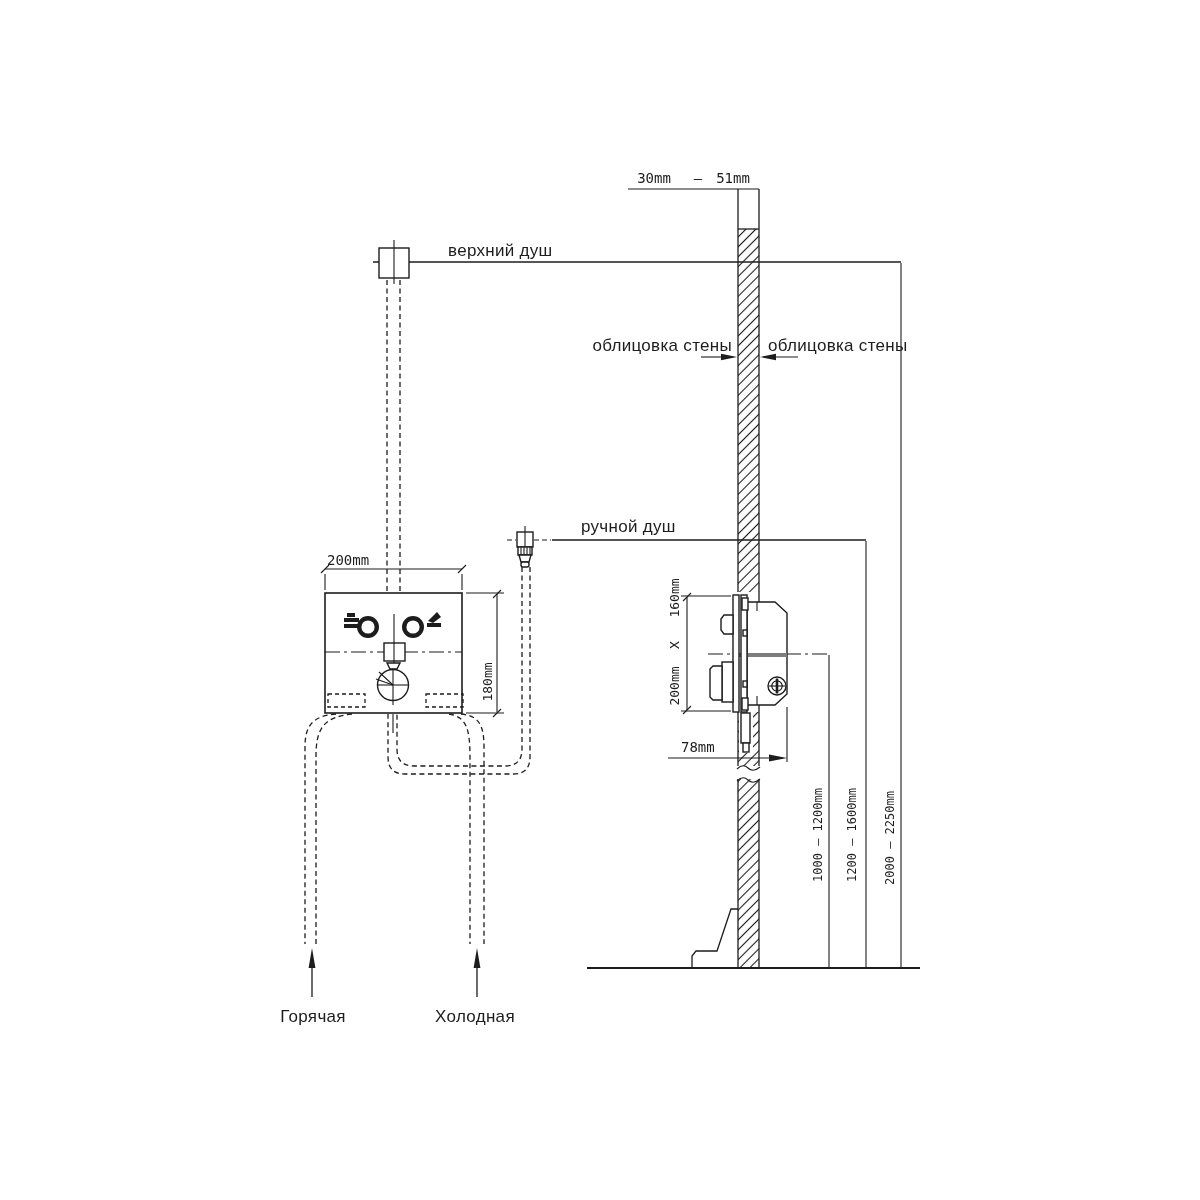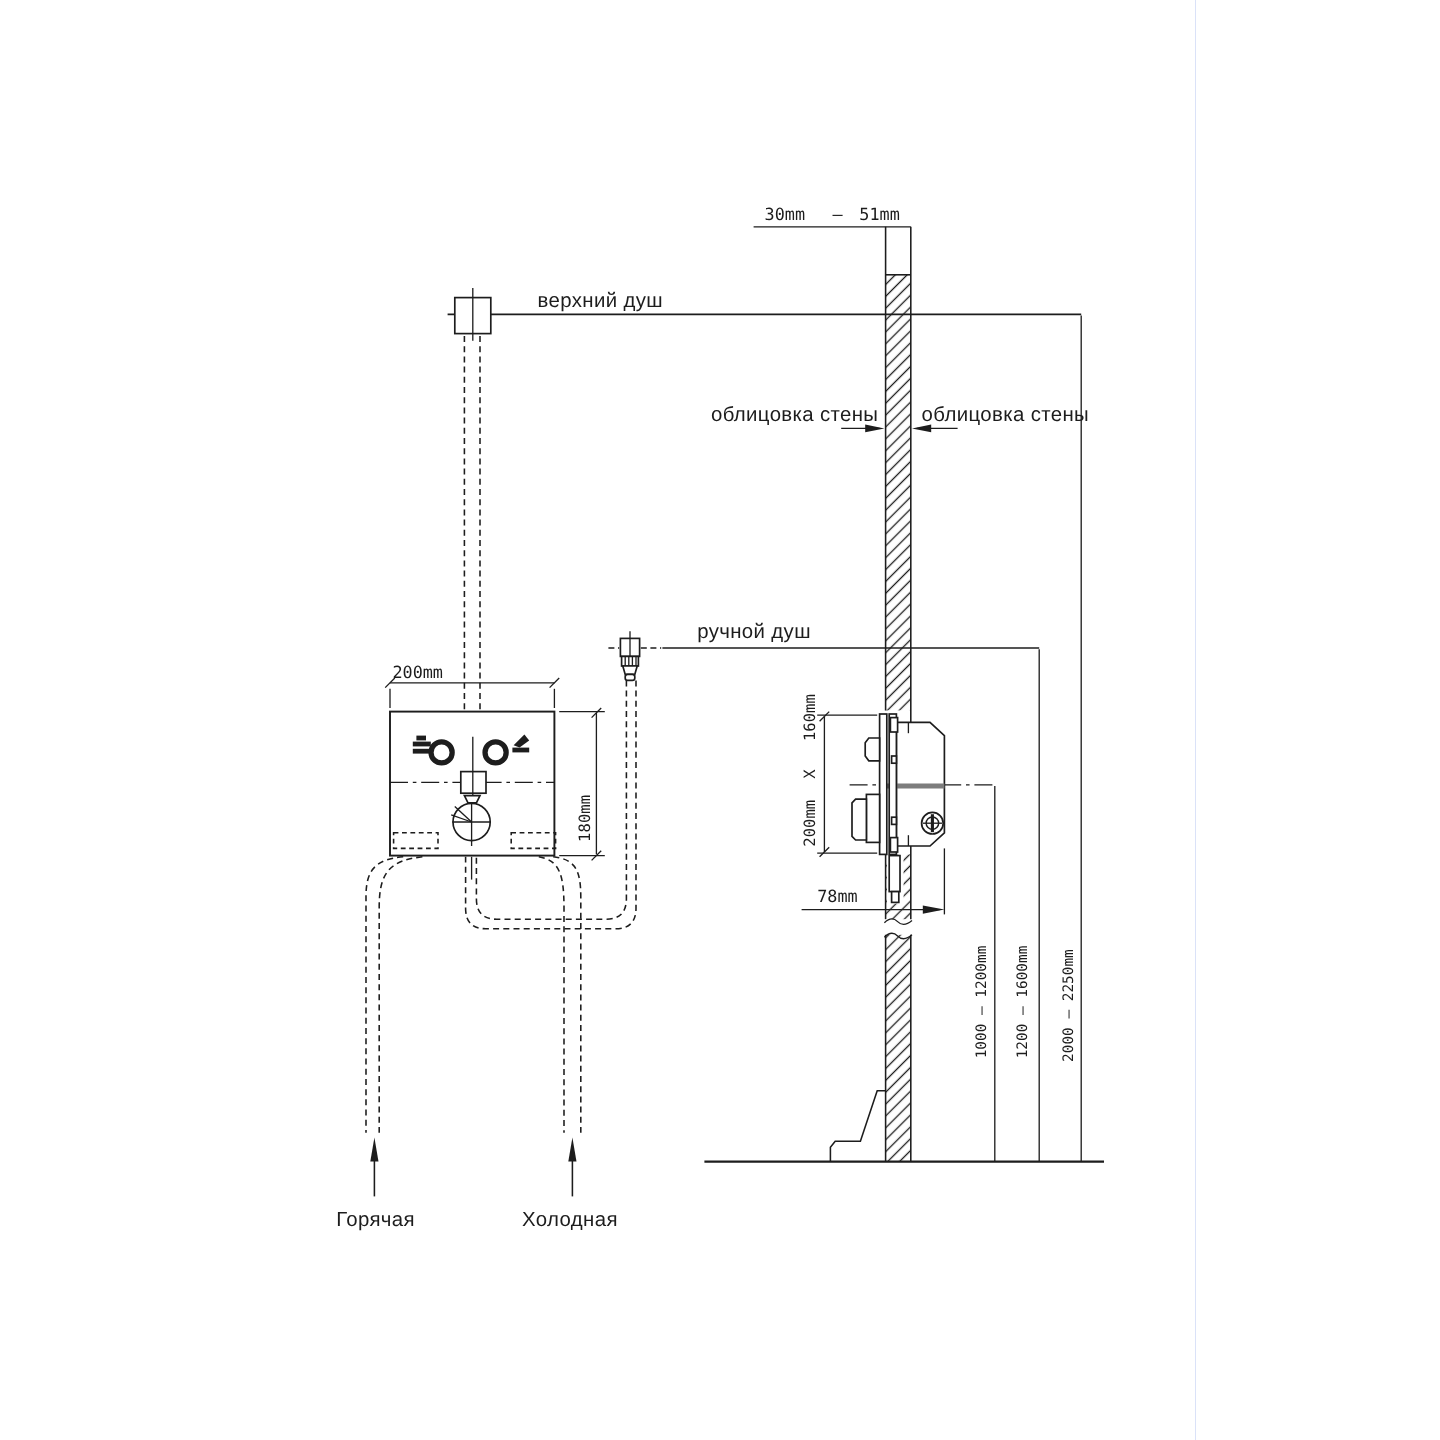--- a/index.html
+++ b/index.html
@@ -1,16 +1,16 @@
 <!DOCTYPE html>
 <html><head>
 <meta charset="utf-8">
 <style>
   html,body{margin:0;padding:0;background:#fff;}
-  #stage{width:996px;height:1200px;background:#1d4ed8;position:relative;overflow:hidden;}
+  #stage{width:996px;height:1200px;background:#7dd3fc;position:relative;overflow:hidden;}
   svg{display:block;}
   svg text{fill:#1d1d1d;}
   .lbl{font-family:"Liberation Sans",sans-serif;font-size:17px;letter-spacing:.3px;}
   .dim{font-family:"DejaVu Sans Mono",monospace;font-size:13px;}
   .dim-lg{font-family:"DejaVu Sans Mono",monospace;font-size:14px;}
   .dim-sm{font-family:"DejaVu Sans Mono",monospace;font-size:12px;}
   .ln{stroke:#1d1d1d;stroke-width:1.3;fill:none;}
   .ln-thin{stroke:#1d1d1d;stroke-width:1.1;fill:none;}
   .pipe{stroke:#1d1d1d;stroke-width:1.3;fill:none;stroke-dasharray:5 3.5;}
   .port{stroke:#1d1d1d;stroke-width:1.3;fill:none;stroke-dasharray:4 3;}

